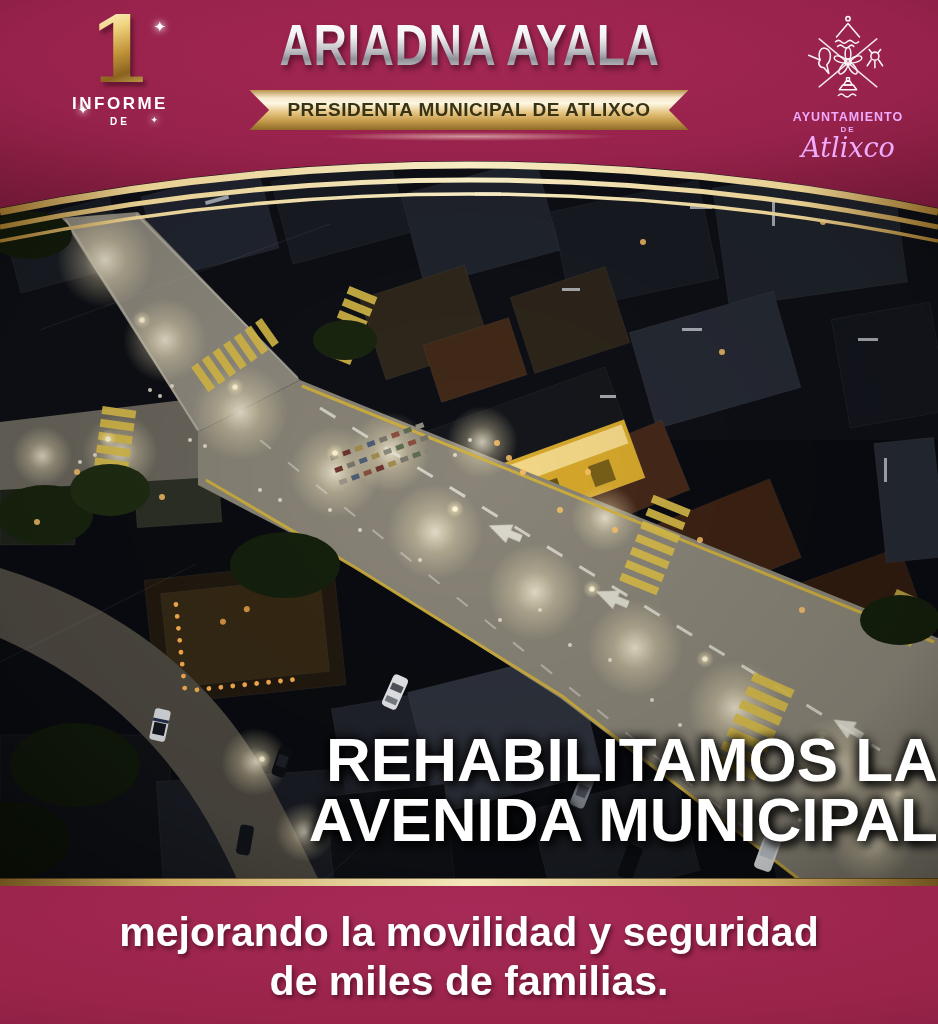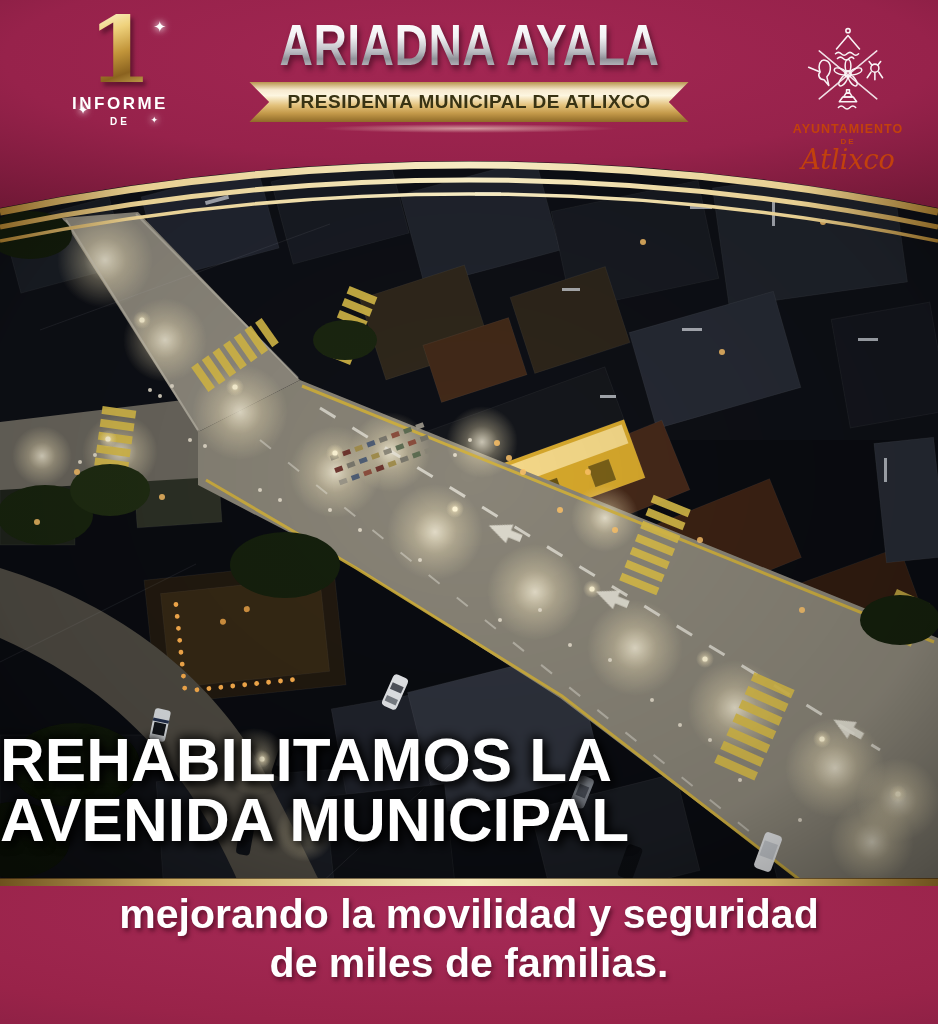--- a/index.html
+++ b/index.html
@@ -5,21 +5,21 @@
   html,body{margin:0;padding:0;background:#222;}
   .poster{
     position:relative;width:938px;height:1024px;overflow:hidden;
     background:#0a0c11;font-family:"Liberation Sans",sans-serif;
     -webkit-font-smoothing:antialiased;
   }
   
   .photo{position:absolute;left:0;top:140px;width:938px;height:746px;z-index:1;}
   
   .headline{
-    position:absolute;left:0;top:730px;width:100%;z-index:3;text-align:left;
+    position:absolute;left:0;top:730px;width:100%;z-index:3;text-align:right;
     color:#fff;font-weight:bold;font-size:62px;line-height:.97;letter-spacing:0;
     text-shadow:0 0 14px rgba(0,0,0,.85),4px 5px 8px rgba(0,0,0,.9),-2px -2px 8px rgba(0,0,0,.55);
   }
   
   .arc{position:absolute;left:0;top:0;width:938px;height:260px;z-index:4;}
   .header-content{position:absolute;left:0;top:0;width:938px;height:220px;z-index:5;}
   
   .informe{position:absolute;left:48px;top:4px;width:144px;text-align:center;color:#fff;}
   .informe .one{
     position:relative;display:inline-block;font-family:"DejaVu Serif",serif;font-weight:bold;
@@ -39,44 +39,44 @@
   .center-head{position:absolute;left:200px;right:200px;top:14px;text-align:center;color:#fff;}
   .center-head .dra{font-size:19px;font-weight:bold;letter-spacing:6px;text-shadow:1px 2px 2px rgba(40,5,18,.5);}
   .center-head .name{
     display:inline-block;font-size:58px;font-weight:bold;letter-spacing:.5px;line-height:1;margin-top:2px;
     transform:scaleX(.8);transform-origin:center;white-space:nowrap;
     background:linear-gradient(180deg,#ffffff 6%,#f2f2f4 36%,#b9bac0 62%,#8f9097 74%,#e0e1e5 100%);
     -webkit-background-clip:text;background-clip:text;color:transparent;
     filter:drop-shadow(3px 4px 3px rgba(40,5,20,.55));
   }
   .ribbon{
-    display:inline-block;margin-top:8px;padding:0 38px;height:40px;line-height:40px;
+    display:inline-block;margin-top:16px;padding:0 38px;height:40px;line-height:40px;
     font-size:19px;font-weight:bold;letter-spacing:.5px;color:#383314;white-space:nowrap;
     background:linear-gradient(180deg,#b8954e 0%,#f7ead0 20%,#fdf6e0 34%,#e3c27c 58%,#c49a4a 78%,#8f6a28 100%);
     clip-path:polygon(0 0,100% 0,95.5% 50%,100% 100%,0 100%,4.5% 50%);
     box-shadow:0 3px 8px rgba(0,0,0,.25);
   }
   .ribbon-glow{margin:2px auto 0;width:300px;height:9px;
     background:radial-gradient(ellipse at center,rgba(255,246,222,.55) 0%,rgba(255,246,222,0) 70%);}
   
-  .crest{position:absolute;right:22px;top:24px;width:136px;text-align:center;color:#c2410c;}
+  .crest{position:absolute;right:22px;top:12px;width:136px;text-align:center;color:#f0abfc;}
   .crest svg{display:block;margin:0 auto;}
   .crest .l1{font-size:12.5px;font-weight:bold;letter-spacing:1px;margin-top:2px;}
   .crest .l2{font-size:8px;font-weight:bold;letter-spacing:2px;margin-top:1px;}
   .crest .l3{font-family:"DejaVu Serif",serif;font-style:italic;font-weight:normal;font-size:27px;line-height:1.05;}
   
   .footer{position:absolute;left:0;top:878px;width:938px;height:146px;z-index:6;}
   .gold-line{height:7px;width:100%;
     border-top:1px solid rgba(30,15,5,.55);
     background:linear-gradient(90deg,#6e511d 0%,#c9a961 18%,#f4e7bb 50%,#c9a961 82%,#6e511d 100%);}
   .footer-band{
     height:139px;width:100%;
     background:radial-gradient(120% 150% at 50% 18%,#a62a57 0%,#992349 55%,#7a1c3e 100%);
     text-align:center;color:#fff;font-weight:bold;font-size:41px;line-height:1.2;
-    padding-top:4px;box-sizing:border-box;
+    padding-top:22px;box-sizing:border-box;
     text-shadow:2px 3px 4px rgba(60,8,28,.65);
   }
 </style>
 </head>
 <body>
 
 <div class="poster">
 
   <div class="photo">
   <svg width="938" height="746" viewBox="0 0 938 746" xmlns="http://www.w3.org/2000/svg">

